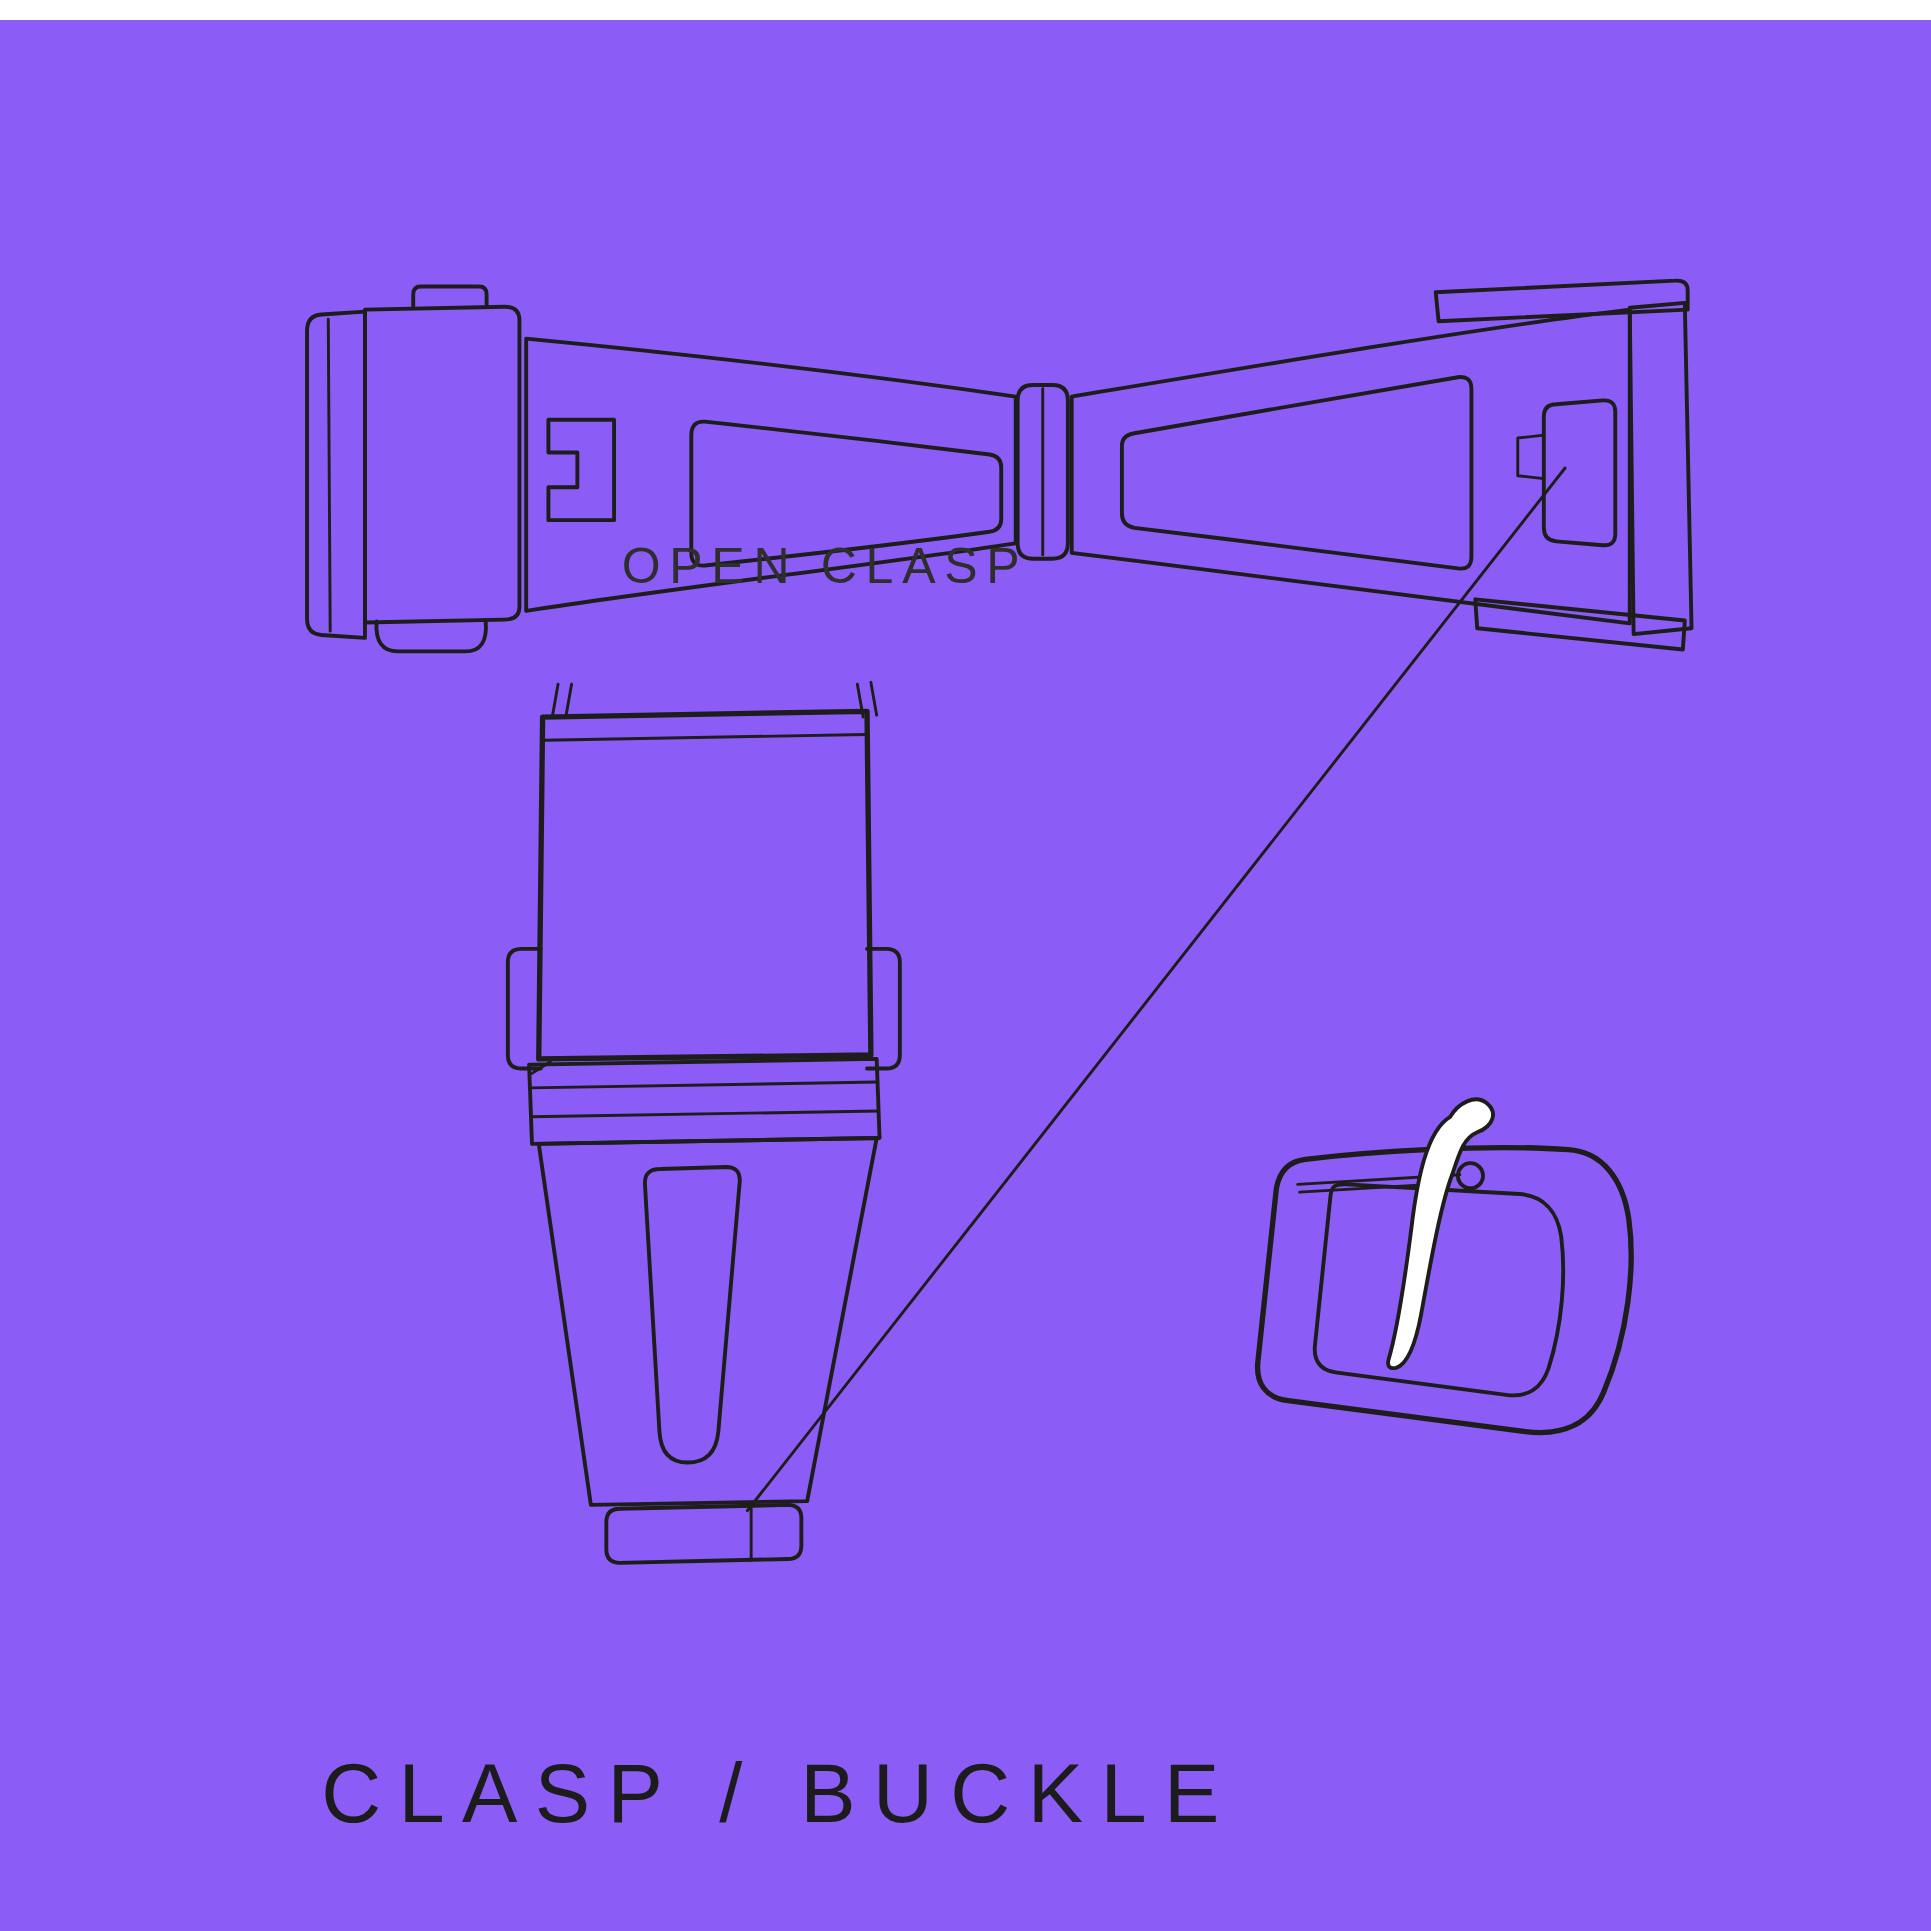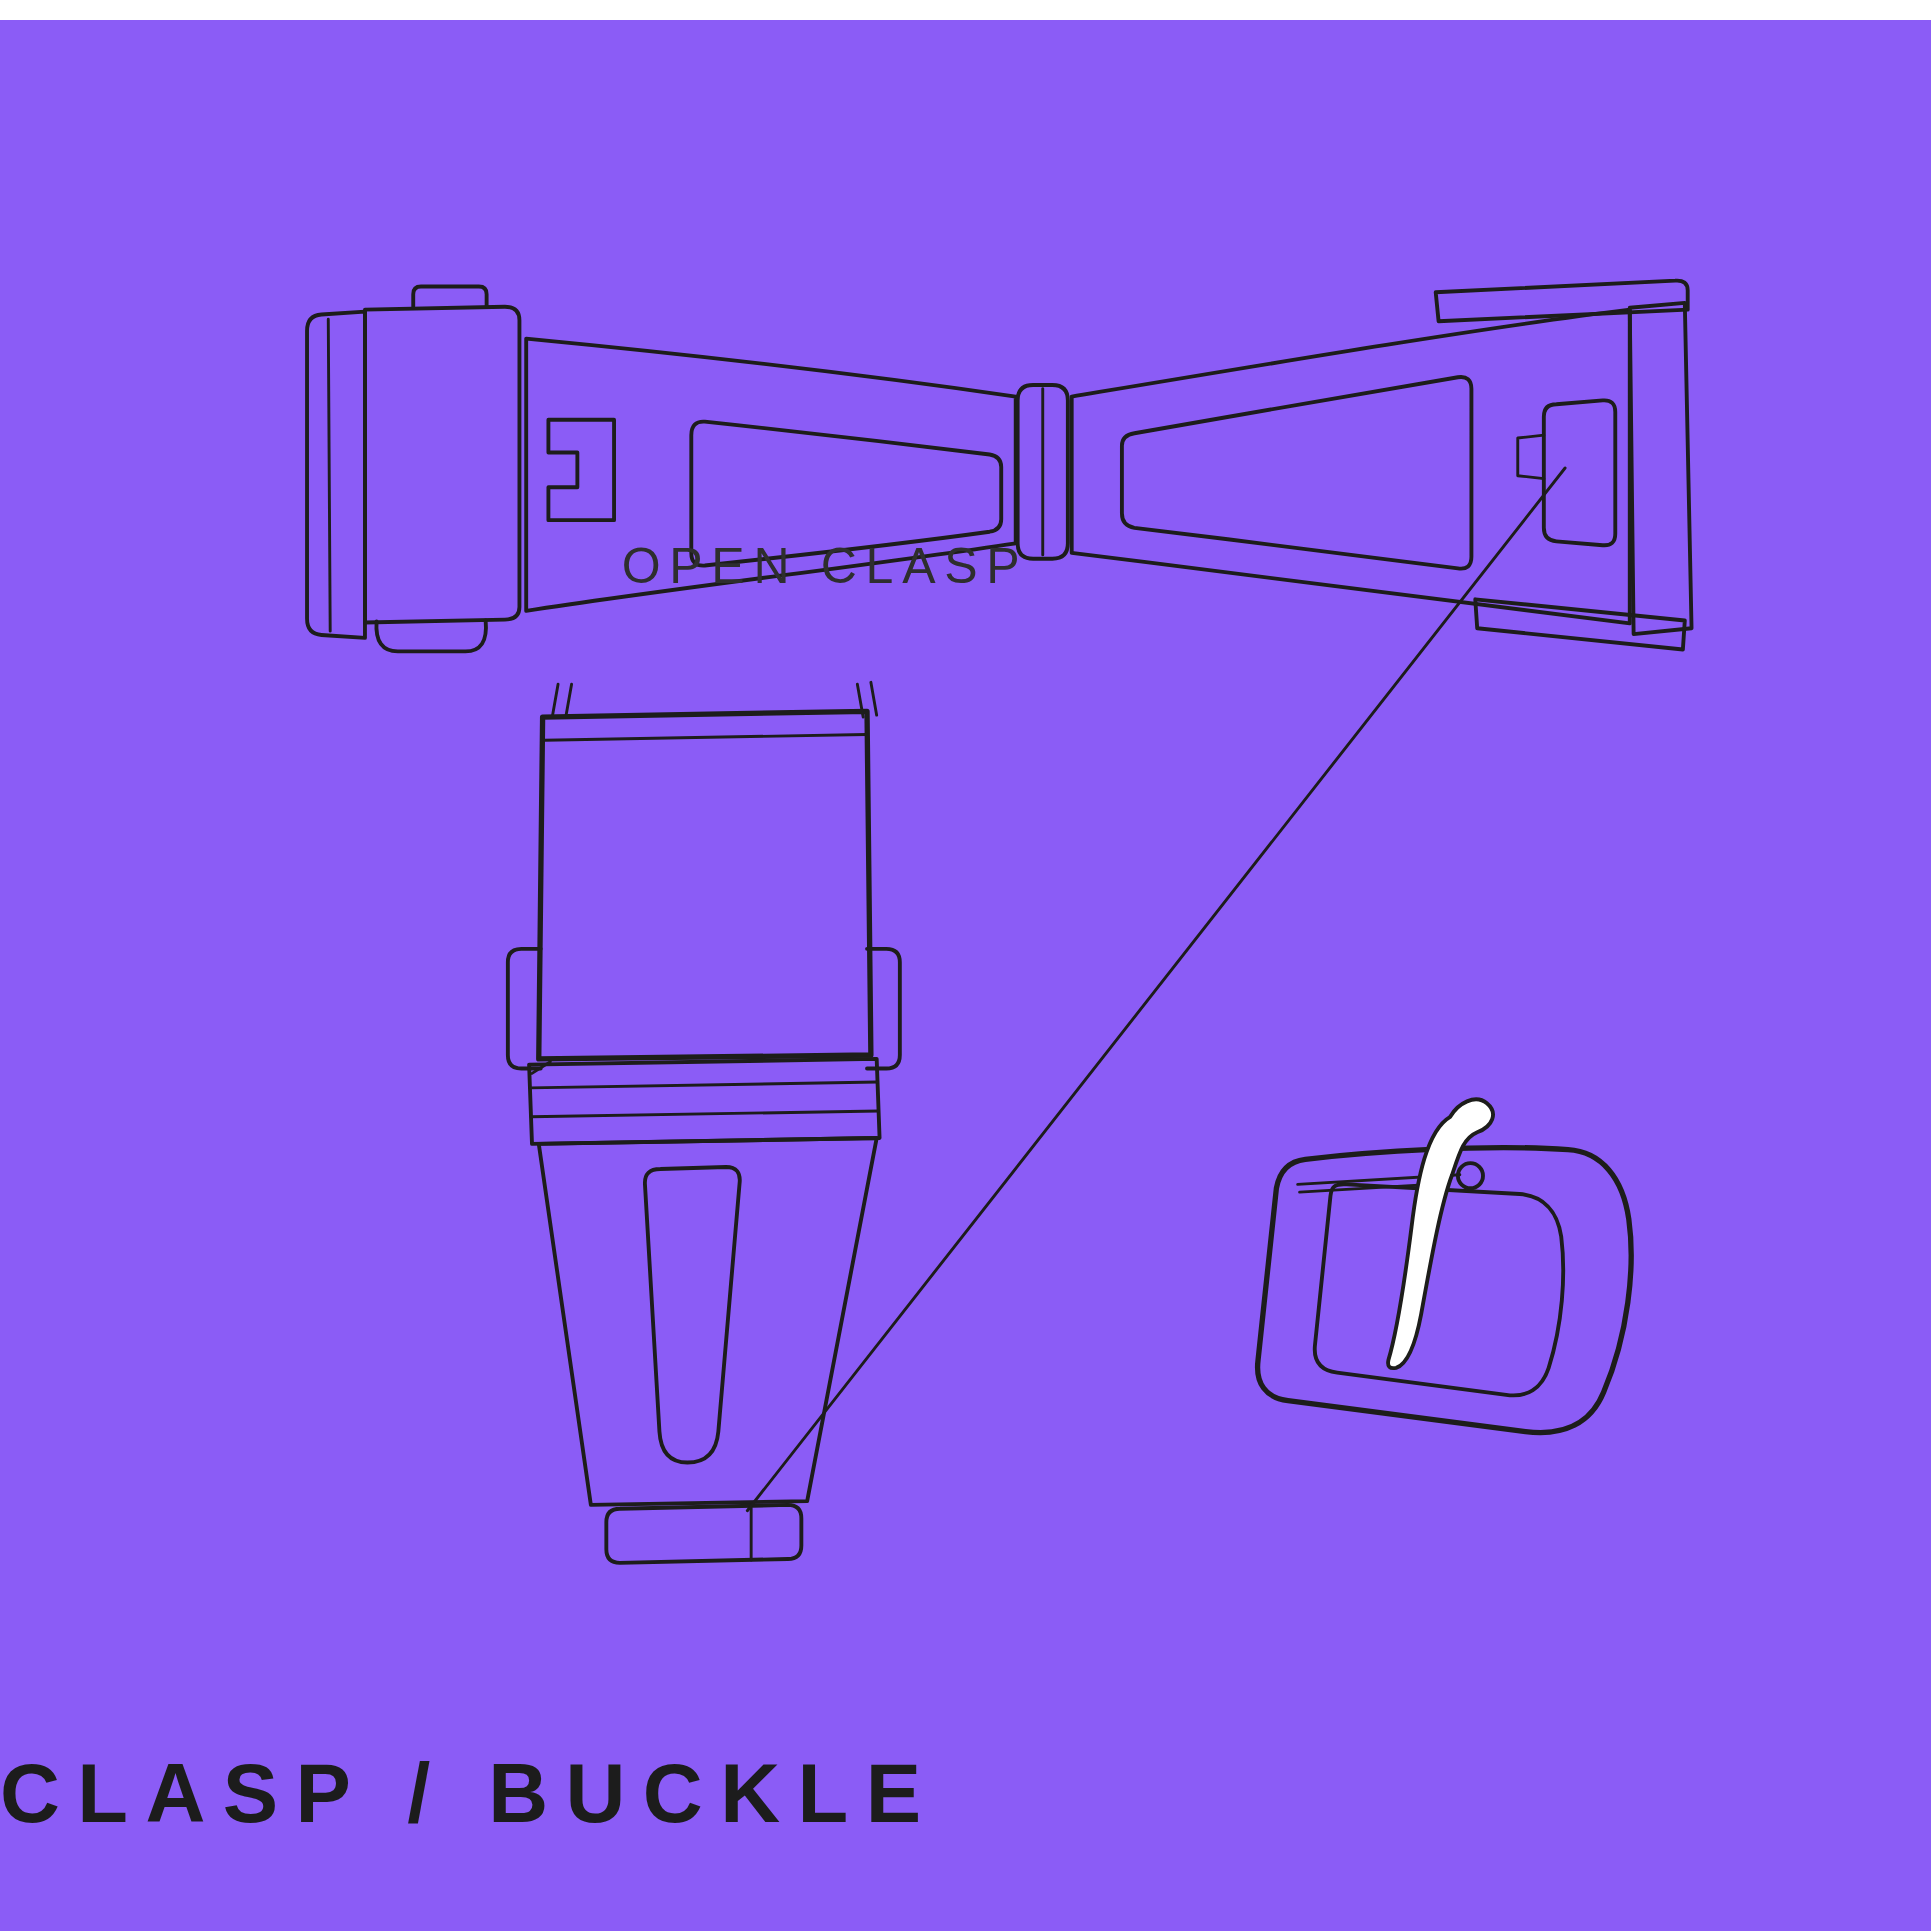--- a/index.html
+++ b/index.html
@@ -41,22 +41,23 @@
     font-weight: 400;
   }
   .open-clasp-label { left: 434px; top: 517px; width: 782px; }
   .closed-label     { left: 250px; top: 1249px; width: 579px; }
   .title {
     position: absolute;
     left: 0;
     top: 1726px;
     width: 1558px;
     margin: 0;
+    text-align: center;
     font-size: 83px;
-    font-weight: 700;
+    font-weight: 400;
     letter-spacing: 17.4px;
     color: #1c1c1c;
   }
 </style>
 </head>
 <body>
 
 <div class="canvas">
 
   <svg class="art" viewBox="0 0 2000 2000" aria-hidden="true">

